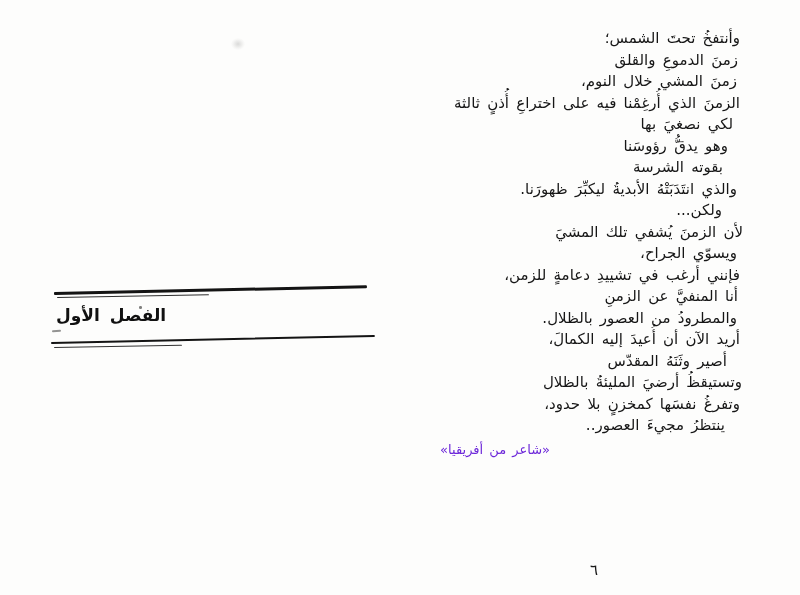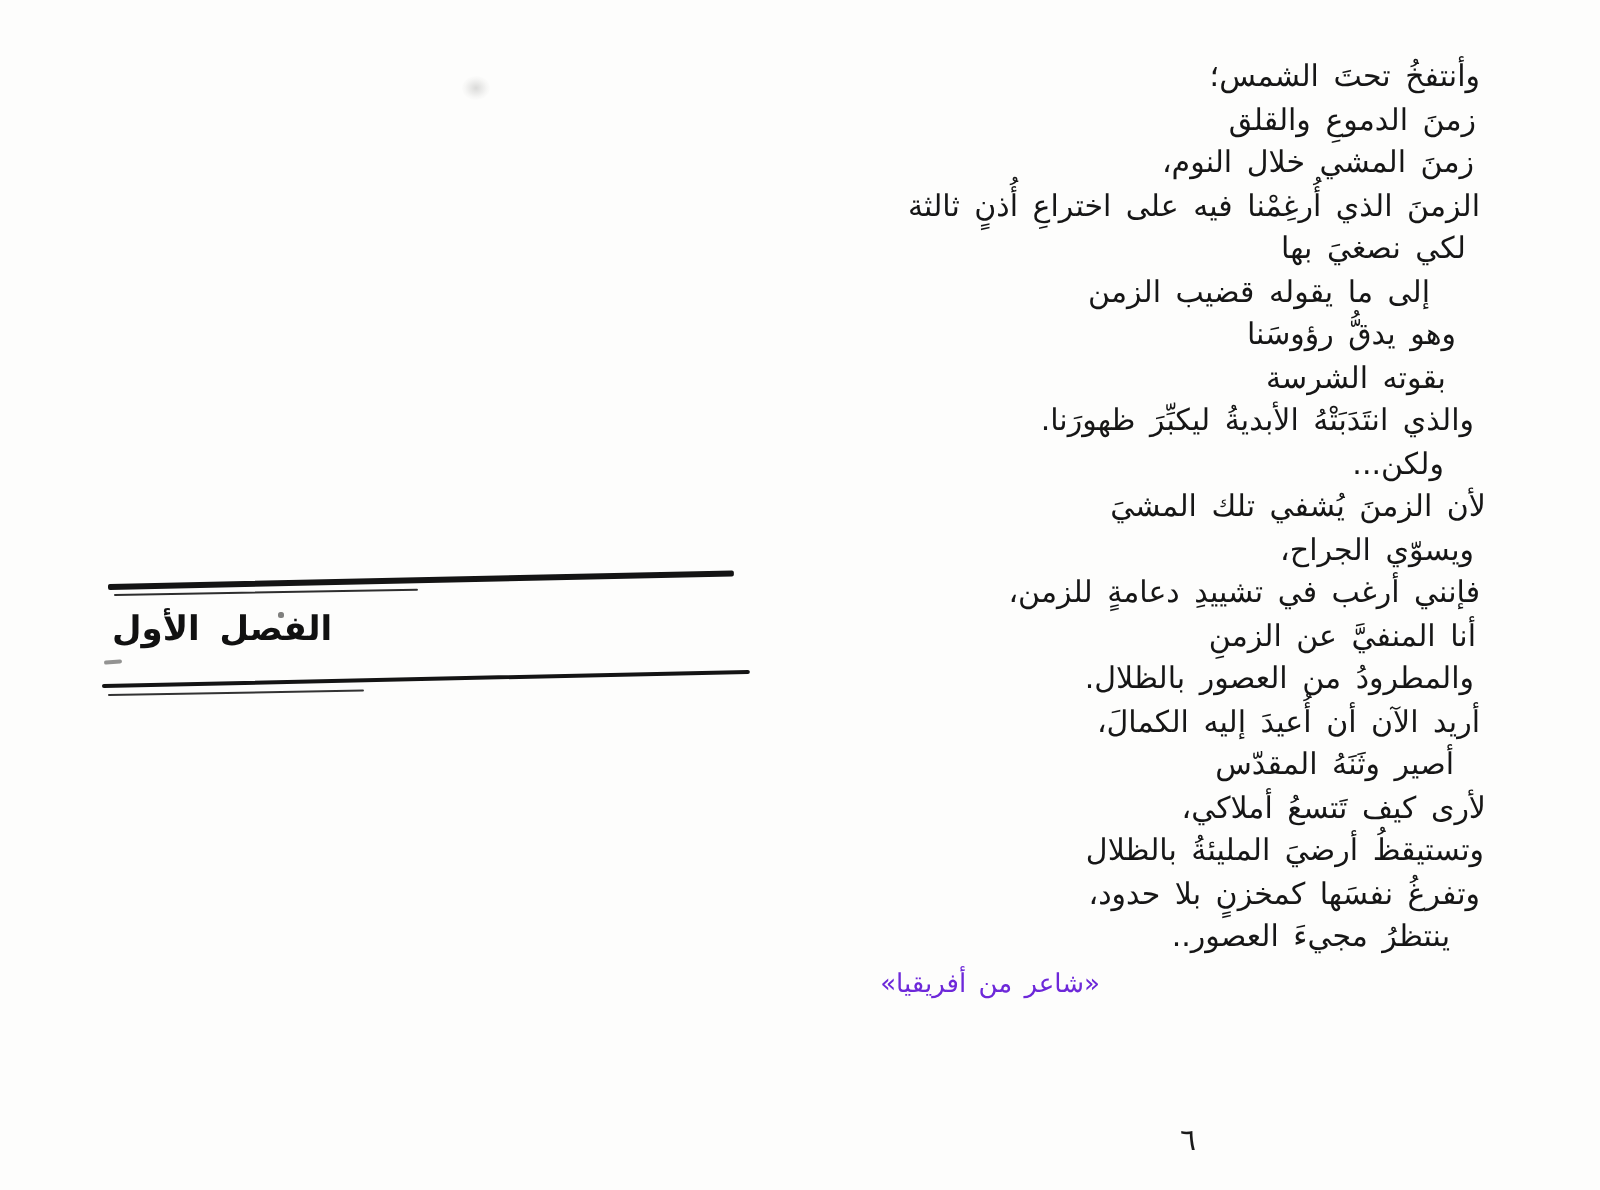--- a/index.html
+++ b/index.html
@@ -84,33 +84,31 @@
 <body>
 
 <div class="page">
 
   <div class="poem-column">
     <div class="pline" style="padding-right:3px">وأنتفخُ تحتَ الشمس؛</div>
     <div class="pline" style="padding-right:5px">زمنَ الدموعِ والقلق</div>
     <div class="pline" style="padding-right:6px">زمنَ المشي خلال النوم،</div>
     <div class="pline" style="padding-right:3px">الزمنَ الذي أُرغِمْنا فيه على اختراعِ أُذنٍ ثالثة</div>
     <div class="pline" style="padding-right:10px">لكي نصغيَ بها</div>
-    <div class="pline" style="padding-right:28px">إلى ما يقوله قضيب الزمن</div>
     <div class="pline" style="padding-right:15px">وهو يدقُّ رؤوسَنا</div>
     <div class="pline" style="padding-right:20px">بقوته الشرسة</div>
     <div class="pline" style="padding-right:6px">والذي انتَدَبَتْهُ الأبديةُ ليكبِّرَ ظهورَنا.</div>
     <div class="pline" style="padding-right:21px">ولكن...</div>
     <div class="pline" style="padding-right:0px">لأن الزمنَ يُشفي تلك المشيَ</div>
     <div class="pline" style="padding-right:6px">ويسوّي الجراح،</div>
     <div class="pline" style="padding-right:3px">فإنني أرغب في تشييدِ دعامةٍ للزمن،</div>
     <div class="pline" style="padding-right:5px">أنا المنفيَّ عن الزمنِ</div>
     <div class="pline" style="padding-right:6px">والمطرودُ من العصور بالظلال.</div>
     <div class="pline" style="padding-right:3px">أريد الآن أن أُعيدَ إليه الكمالَ،</div>
     <div class="pline" style="padding-right:16px">أصير وثَنَهُ المقدّس</div>
-    <div class="pline" style="padding-right:0px">لأرى كيف تَتسعُ أملاكي،</div>
     <div class="pline" style="padding-right:1px">وتستيقظُ أرضيَ المليئةُ بالظلال</div>
     <div class="pline" style="padding-right:3px">وتفرغُ نفسَها كمخزنٍ بلا حدود،</div>
     <div class="pline" style="padding-right:18px">ينتظرُ مجيءَ العصور..</div>
     <div class="attribution" style="padding-right:193px">«شاعر من أفريقيا»</div>
   </div>
 
   <div class="rule rule-top-main"></div>
   <div class="rule rule-top-echo"></div>
   <div class="chapter-title">الفصل الأول</div>
   <div class="rule rule-bottom-main"></div>

